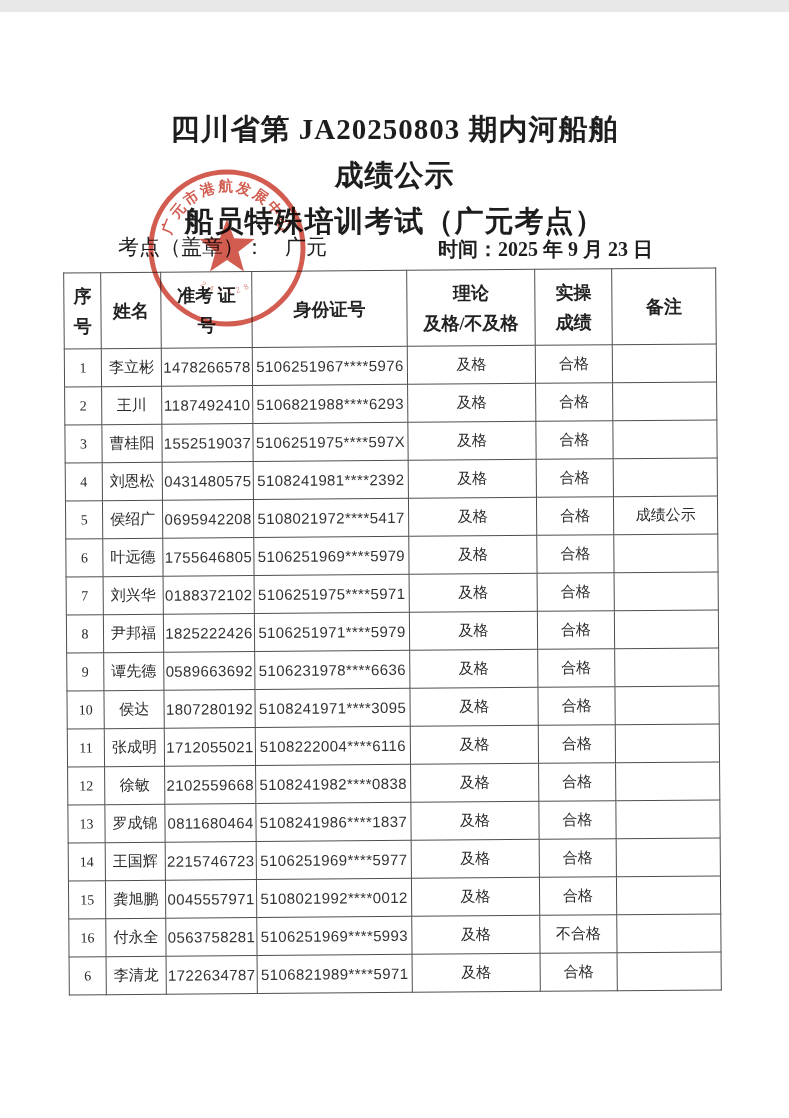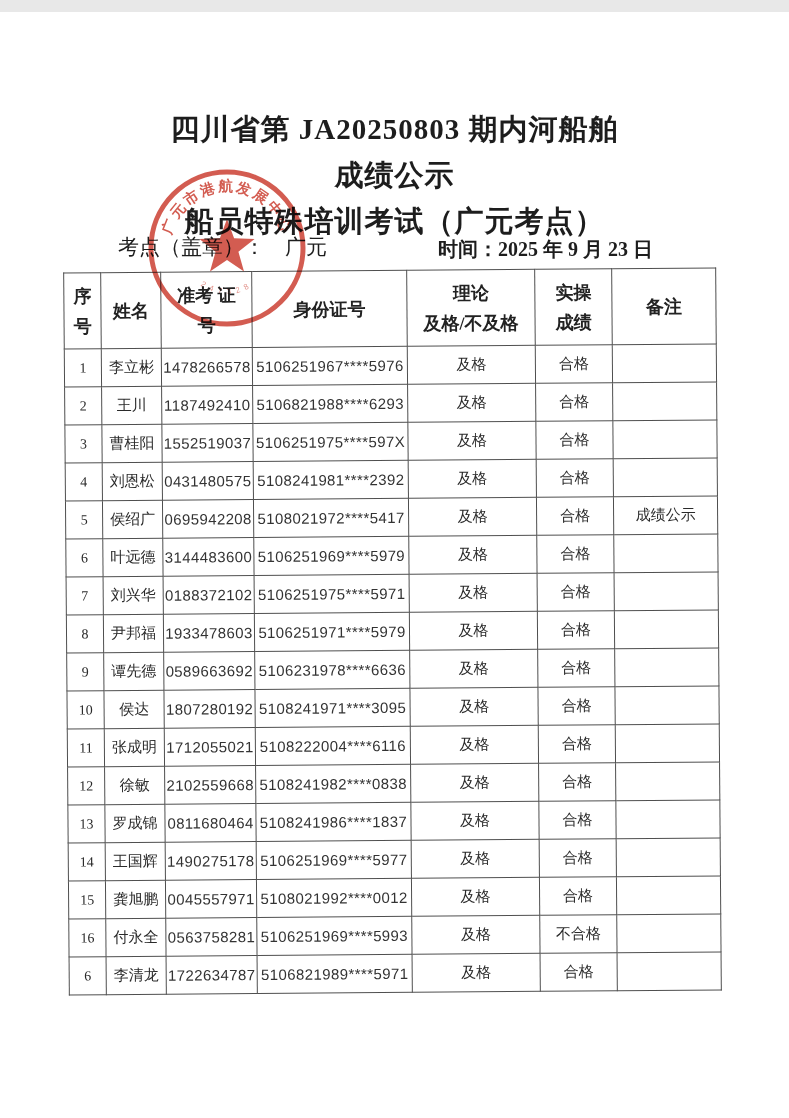--- a/index.html
+++ b/index.html
@@ -132,41 +132,41 @@
           <td class="c-num">0695942208</td>
           <td class="c-num">5108021972****5417</td>
           <td>及格</td>
           <td>合格</td>
           <td>成绩公示</td>
         </tr>
 
         <tr>
           <td class="c-idx">6</td>
           <td>叶远德</td>
-          <td class="c-num">3144483600</td>
+          <td class="c-num">1755646805</td>
           <td class="c-num">5106251969****5979</td>
           <td>及格</td>
           <td>合格</td>
           <td></td>
         </tr>
 
         <tr>
           <td class="c-idx">7</td>
           <td>刘兴华</td>
           <td class="c-num">0188372102</td>
           <td class="c-num">5106251975****5971</td>
           <td>及格</td>
           <td>合格</td>
           <td></td>
         </tr>
 
         <tr>
           <td class="c-idx">8</td>
           <td>尹邦福</td>
-          <td class="c-num">1933478603</td>
+          <td class="c-num">1825222426</td>
           <td class="c-num">5106251971****5979</td>
           <td>及格</td>
           <td>合格</td>
           <td></td>
         </tr>
 
         <tr>
           <td class="c-idx">9</td>
           <td>谭先德</td>
           <td class="c-num">0589663692</td>
@@ -212,21 +212,21 @@
           <td class="c-num">0811680464</td>
           <td class="c-num">5108241986****1837</td>
           <td>及格</td>
           <td>合格</td>
           <td></td>
         </tr>
 
         <tr>
           <td class="c-idx">14</td>
           <td>王国辉</td>
-          <td class="c-num">1490275178</td>
+          <td class="c-num">2215746723</td>
           <td class="c-num">5106251969****5977</td>
           <td>及格</td>
           <td>合格</td>
           <td></td>
         </tr>
 
         <tr>
           <td class="c-idx">15</td>
           <td>龚旭鹏</td>
           <td class="c-num">0045557971</td>

